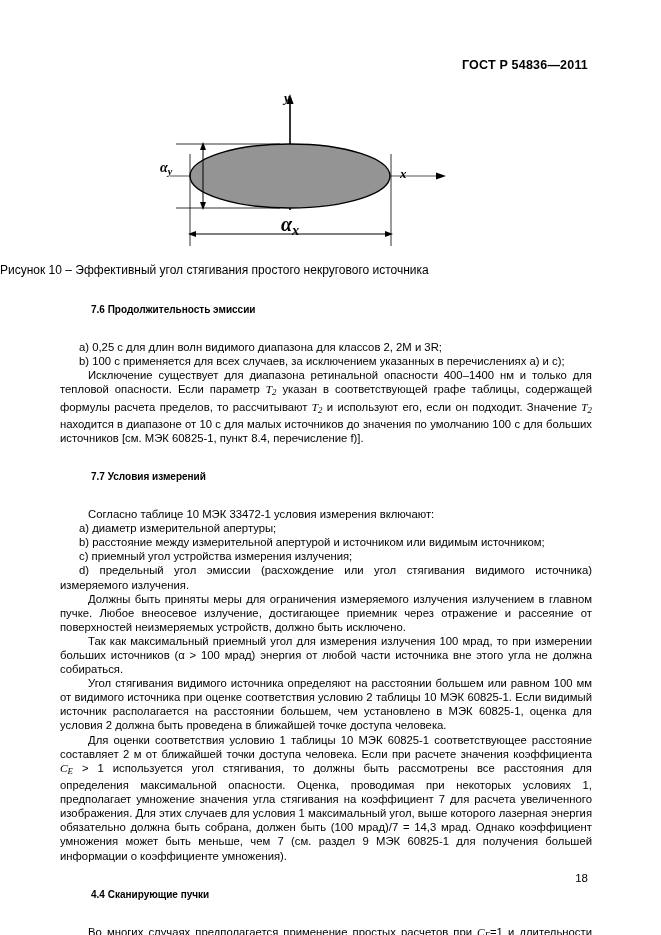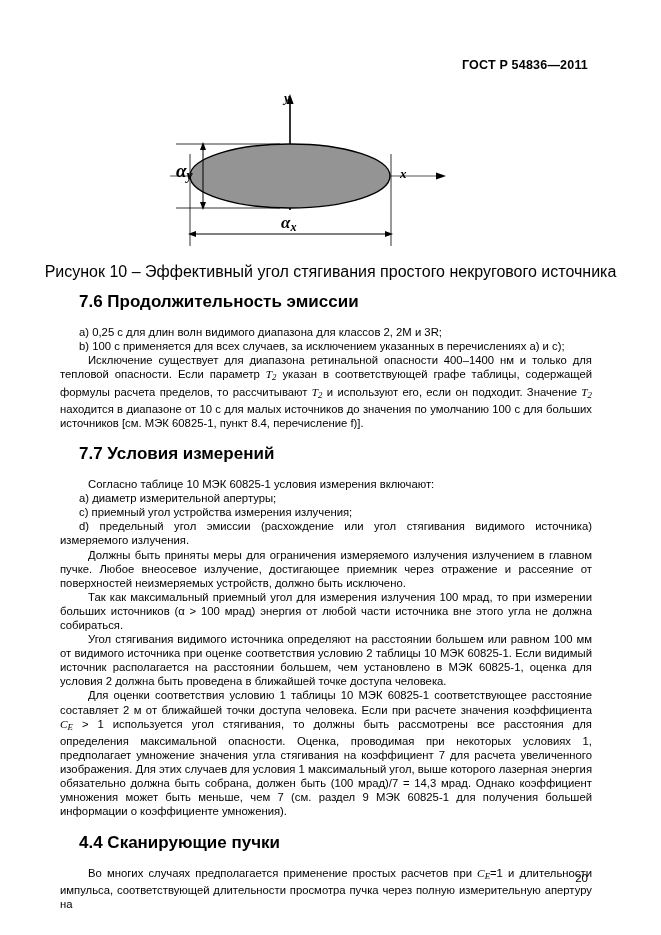--- a/index.html
+++ b/index.html
@@ -42,50 +42,48 @@
     position: absolute;
     font-family: "Liberation Serif", serif;
     font-style: italic;
     font-size: 13px;
     font-weight: bold;
   }
   .lbl-y { left: 134px; top: 2px; }
   .lbl-x { left: 250px; top: 78px; }
   .lbl-ay {
     left: 10px; top: 72px;
-    font-size: 19px;
-    margin-left: 16px;
+    font-size: 14px;
   }
   .lbl-ax {
     left: 131px; top: 125px;
-    font-size: 17px;
+    font-size: 20px;
     text-align: center;
   }
   .sub { font-size: 0.72em; vertical-align: -0.25em; font-style: italic; }
 
   .caption {
     position: absolute;
     left: 0;
     right: 0;
     top: 263px;
-    text-align: center;
-    font-size: 16px;
+    font-size: 12px;
   }
 
   
   .content {
     position: absolute;
     left: 60px;
     top: 292px;
     width: 532px;
   }
   .h-sec {
-    font-size: 17px;
+    font-size: 10px;
     font-weight: bold;
-    margin: 0;
+    margin: 12px;
     padding: 0 0 0 19px;
   }
   .sp-before-h { height: 14px; }
   .sp-after-h { height: 13px; }
   p.para {
     margin: 0;
     font-size: 11.3px;
     line-height: 14.1px;
     text-align: justify;
     text-indent: 28px;
@@ -160,35 +158,36 @@
 
     <p class="item">a)  0,25 с  для длин волн видимого диапазона для классов 2, 2M и 3R;</p>
     <p class="item">b)  100 с применяется для всех случаев, за исключением указанных в перечислениях a) и c);</p>
 
     <p class="para"><span>Исключение существует для диапазона ретинальной опасности 400–1400 нм и только для тепловой опасности. Если параметр </span><span class="it">T</span><span class="itsub">2</span><span> указан в соответствующей графе таблицы, содержащей формулы расчета пределов, то рассчитывают </span><span class="it">T</span><span class="itsub">2</span><span> и используют его, если он подходит.  Значение </span><span class="it">T</span><span class="itsub">2</span><span> находится в диапазоне от 10 с для малых источников до значения по умолчанию 100 с для больших источников [см. МЭК 60825-1, пункт 8.4, перечисление f)].</span></p>
 
     <div class="sp-before-h"></div>
     <div class="h-sec">7.7  Условия измерений</div>
     <div class="sp-after-h"></div>
 
-    <p class="para">Согласно таблице 10 МЭК 60825-1 условия измерения включают:</p>
+    <p class="para">Согласно таблице 10 МЭК 33472-1 условия измерения включают:</p>
 
     <p class="item">a)  диаметр измерительной апертуры;</p>
+    <p class="item">b) расстояние между измерительной апертурой и источником или видимым   источником;</p>
     <p class="item">c)  приемный угол  устройства измерения излучения;</p>
     <p class="para noindent" style="text-indent:19px">d) предельный угол эмиссии (расхождение или угол стягивания видимого источника) измеряемого излучения.</p>
 
     <p class="para">Должны быть приняты меры для ограничения измеряемого излучения излучением в главном пучке. Любое внеосевое излучение, достигающее приемник через отражение и рассеяние от поверхностей неизмеряемых устройств, должно быть исключено.</p>
     <p class="para">Так как максимальный приемный угол для измерения излучения 100 мрад, то при измерении больших источников (α &gt; 100 мрад) энергия от любой части источника вне этого угла не должна собираться.</p>
     <p class="para">Угол стягивания видимого источника определяют на расстоянии большем или равном 100 мм от видимого источника при оценке соответствия условию 2 таблицы 10 МЭК 60825-1. Если видимый источник располагается на расстоянии большем, чем установлено в МЭК 60825-1, оценка для условия 2 должна быть проведена в ближайшей точке доступа человека.</p>
 
     <p class="para"><span>Для оценки соответствия условию 1 таблицы 10 МЭК 60825-1 соответствующее расстояние составляет 2 м от  ближайшей точки доступа человека. Если при расчете значения  коэффициента </span><span class="it">C</span><span class="itsub">Е</span><span> &gt; 1 используется угол стягивания, то должны быть рассмотрены все расстояния для определения  максимальной опасности. Оценка, проводимая при некоторых условиях 1,   предполагает   умножение значения угла стягивания на коэффициент 7 для расчета увеличенного изображения. Для этих случаев для условия 1 максимальный угол, выше которого лазерная энергия обязательно должна быть собрана, должен быть (100 мрад)/7 = 14,3 мрад. Однако коэффициент умножения может быть меньше, чем 7 (см. раздел 9 МЭК 60825-1 для получения большей информации о коэффициенте умножения).</span></p>
 
     <div class="sp-before-h"></div>
     <div class="h-sec">4.4 Сканирующие пучки</div>
     <div class="sp-after-h"></div>
 
     <p class="para"><span>Во многих случаях предполагается применение простых расчетов при </span><span class="it">C</span><span class="itsub">Е</span><span>=1 и длительности импульса, соответствующей длительности просмотра пучка  через полную измерительную апертуру на</span></p>
 
   </div>
 
-  <div class="pageno">20</div>
+  <div class="pageno">18</div>
 
 </div>
 
 </body></html>

